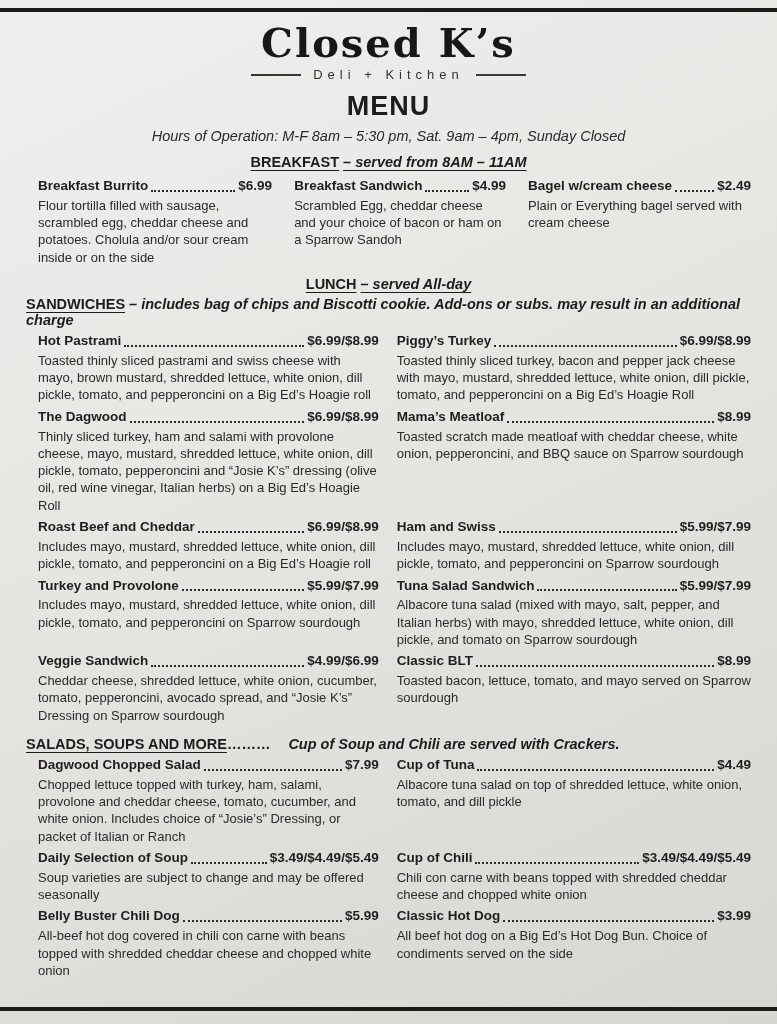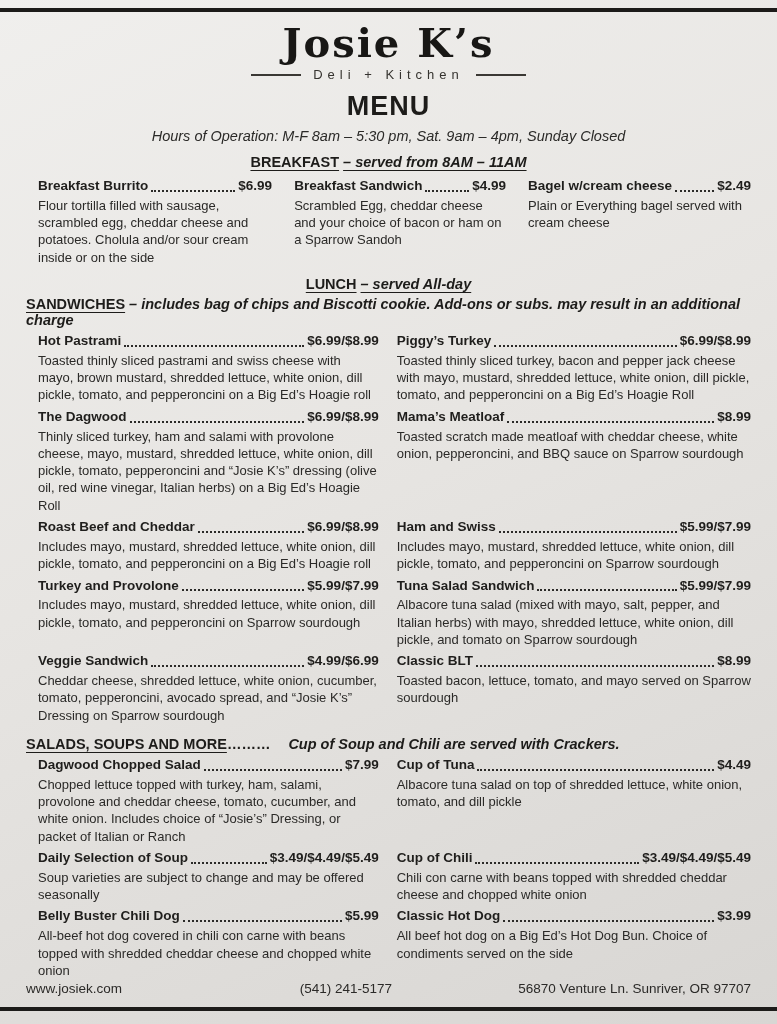--- a/index.html
+++ b/index.html
@@ -53,21 +53,21 @@
 </style>
 </head>
 <body>
 
 <div class="page">
   <div class="bar-top"></div>
   <div class="bar-bottom"></div>
 
   <div class="content">
 
-    <div class="brand">Josie K’s</div>
+    <div class="brand">Closed K’s</div>
     <div class="tagline-row">
       <span class="tagline-rule"></span>
       <span class="tagline">Deli + Kitchen</span>
       <span class="tagline-rule"></span>
     </div>
     <div class="menu-title">MENU</div>
     <div class="hours">Hours of Operation: M-F 8am – 5:30 pm, Sat. 9am – 4pm, Sunday Closed</div>
 
     <div class="section-heading">
       <span class="underline"><span>BREAKFAST</span><span class="note-italic">– served from 8AM – 11AM</span></span>
@@ -240,18 +240,13 @@
         <div class="item-line">
             <span>Classic Hot Dog</span>
             <span class="leader"></span>
             <span class="price">$3.99</span>
           </div>
         <div class="desc">All beef hot dog on a Big Ed’s Hot Dog Bun. Choice of condiments served on the side</div>
       </div>
     </div>
   </div>
 
-  <div class="footer">
-    <span class="fw">www.josiek.com</span>
-    <span class="fp">(541) 241-5177</span>
-    <span class="fa">56870 Venture Ln. Sunriver, OR 97707</span>
-  </div>
 </div>
 
 </body></html>

